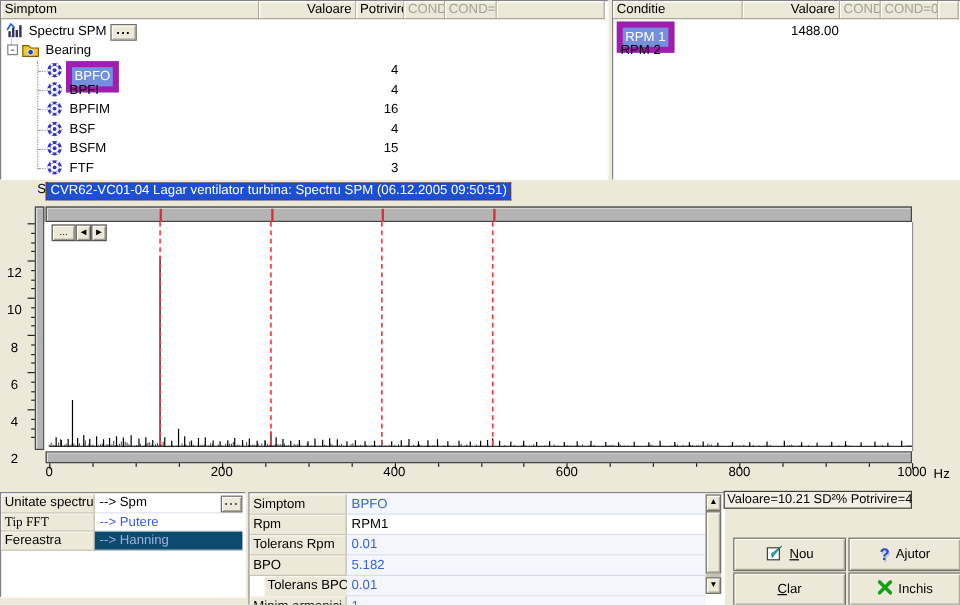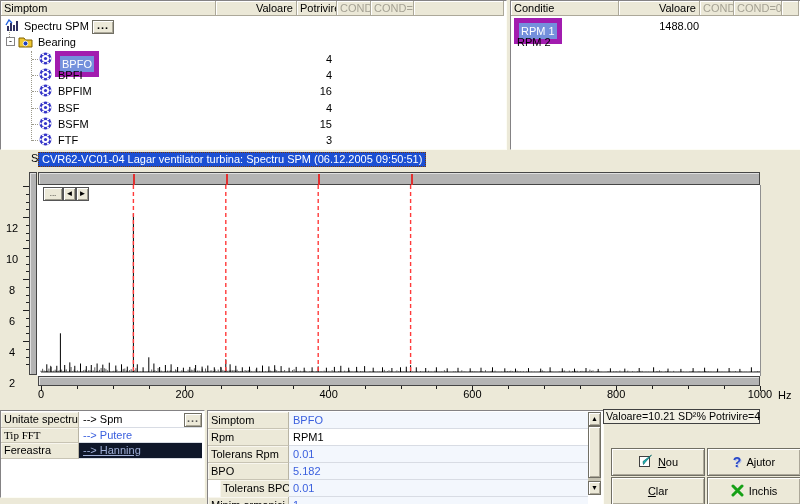--- a/index.html
+++ b/index.html
@@ -30,21 +30,21 @@
   .xtick{position:absolute;width:1px;background:#202020;}
   .ylab{position:absolute;width:20px;text-align:center;line-height:11px;margin-top:42px;}
   .xlab{position:absolute;width:40px;text-align:center;line-height:11px;}
   .navbtn{position:absolute;background:#ECE9D8;border:1px solid #555;box-shadow:inset 1px 1px 0 #fff,inset -1px -1px 0 #9C9A8C;text-align:center;font-size:8px;line-height:12px;box-sizing:border-box;}
   .redtick{position:absolute;top:1px;width:2px;height:11px;background:#E03030;}
   
   .prop-label{position:absolute;background:#ECE9D8;border-right:1px solid #B8B4A4;border-bottom:1px solid #C8C4B4;box-shadow:inset 1px 1px 0 #F8F6EE;line-height:15px;padding:0 3px;box-sizing:border-box;white-space:nowrap;overflow:hidden;}
   .prop-value{position:absolute;border-bottom:1px solid #D8DCE4;line-height:15px;padding:0 4px;box-sizing:border-box;white-space:nowrap;overflow:hidden;background:#F3F7FD;}
   .prop-value.white{background:#FFFFFF;}
   .prop-value.vblue{color:#3A5FDE;}
-  .prop-value.vdisabled{color:#9FAFD8;background:#0f172a;text-decoration:underline;}
+  .prop-value.vdisabled{color:#9FAFD8;background:#0c4a6e;}
   
   .sb-btn{position:absolute;background:#ECE9D8;border:1px solid #716F64;box-shadow:inset 1px 1px 0 #fff,inset -1px -1px 0 #ACA899;text-align:center;font-size:7px;line-height:12px;box-sizing:border-box;}
   .sb-thumb{position:absolute;background:#ECE9D8;border:1px solid #716F64;box-shadow:inset 1px 1px 0 #fff,inset -1px -1px 0 #ACA899;box-sizing:border-box;}
   .sb-track{position:absolute;background:#C6C3B2;}
   
   #status-box{border:1px solid #404040;background:#F2F0E4;line-height:13px;padding:0 2px;white-space:nowrap;font-size:10.7px;}
   .action-btn{position:absolute;width:92px;height:26px;background:#ECE9D8;border:1px solid #716F64;box-shadow:inset 1px 1px 0 #FFFFFF,inset -1px -1px 0 #ACA899;display:flex;align-items:center;justify-content:center;gap:5px;cursor:default;}
   .help-glyph{color:#2948C8;font-weight:bold;font-size:14px;text-shadow:1px 1px 0 #B8C4E8;}
   u{text-decoration:underline;}
 </style>

